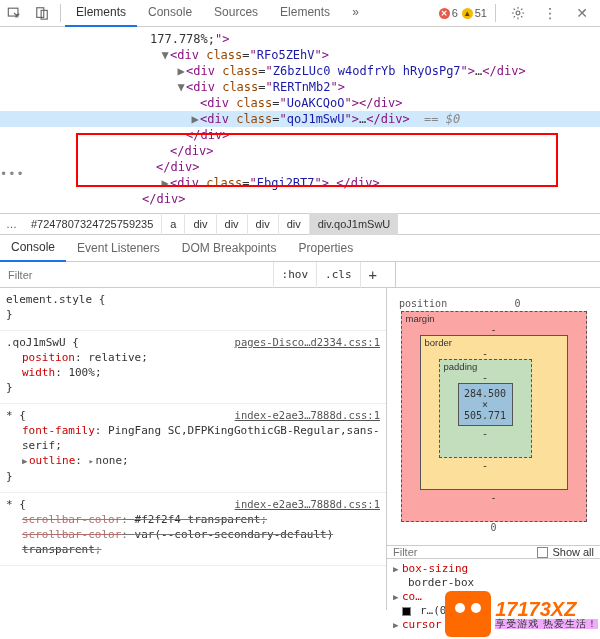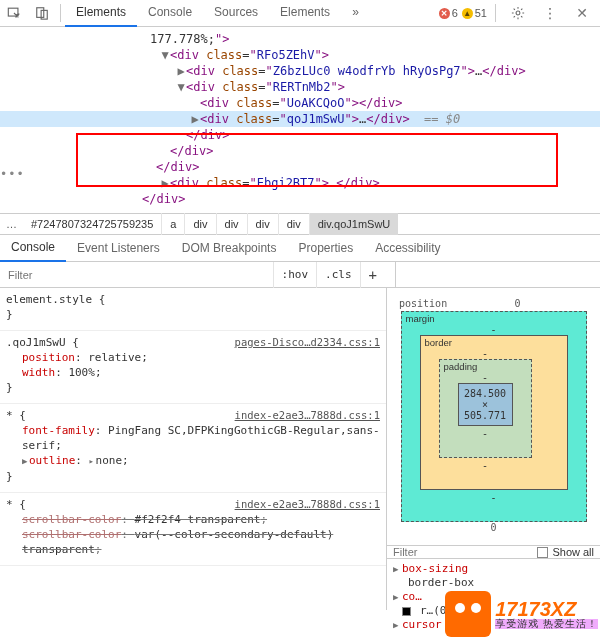--- a/index.html
+++ b/index.html
@@ -69,21 +69,21 @@
 .prop { padding-left: 16px; }
 .propn { color: #c80000; }
 .propv { color: #333; }
 .tw2 { color: #727272; font-size: 9px; display: inline-block; width: 7px; }
 .strike { text-decoration: line-through; color: #777; }
 .strike .propn { text-decoration: line-through; color: #b07070; }
 
 
 .boxmodel { padding: 10px 8px 4px 8px; display: flex; flex-direction: column; align-items: center; }
 .posrow { width: 100%; display: flex; justify-content: space-between; font-size: 10px; color: #555; padding: 0 4px 2px 4px; }
-.marginbox { background: #5eead4; border: 1px dashed #555; width: 186px; padding: 14px 18px 18px 18px; text-align: center; position: relative; font-size: 10px; }
+.marginbox { background: #fca5a5; border: 1px dashed #555; width: 186px; padding: 14px 18px 18px 18px; text-align: center; position: relative; font-size: 10px; }
 .borderbox { background: #fddf9c; border: 1px solid #555; padding: 14px 35px 18px 18px; position: relative; }
 .paddingbox { background: #c3debd; border: 1px dashed #555; padding: 14px 18px 18px 18px; position: relative; }
 .contentbox { background: #9cc2db; border: 1px solid #555; padding: 4px 2px; font-size: 10px; color: #333; }
 .boxlabel { position: absolute; top: 1px; left: 4px; font-size: 9.5px; color: #333; font-family: -apple-system, Arial, sans-serif; }
 .boxval { color: #333; font-size: 10px; }
 .bv-top { text-align: center; margin-top: -2px; }
 .bv-bot { text-align: center; margin-top: 2px; }
 
 
 .rfilter { border-top: 1px solid #ccc; border-bottom: 1px solid #ccc; display: flex; align-items: center; height: 24px; padding: 0 6px; margin-top: 6px; }
@@ -180,21 +180,20 @@
   <span class="crumb">div</span>
   <span class="crumb">div</span>
   <span class="crumb sel">div.qoJ1mSwU</span>
 </div>
 
 <div class="stabs sans">
   <div class="stab active">Console</div>
   <div class="stab">Event Listeners</div>
   <div class="stab">DOM Breakpoints</div>
   <div class="stab">Properties</div>
-  <div class="stab">Accessibility</div>
 </div>
 
 <div class="filterrow">
   <input placeholder="Filter" style="">
   <span class="hov">:hov</span>
   <span class="cls">.cls</span>
   <span class="plus">+</span>
   <div class="scroll-area"></div>
   <div class="vsep"></div>
   <div style="width:204px"></div>

